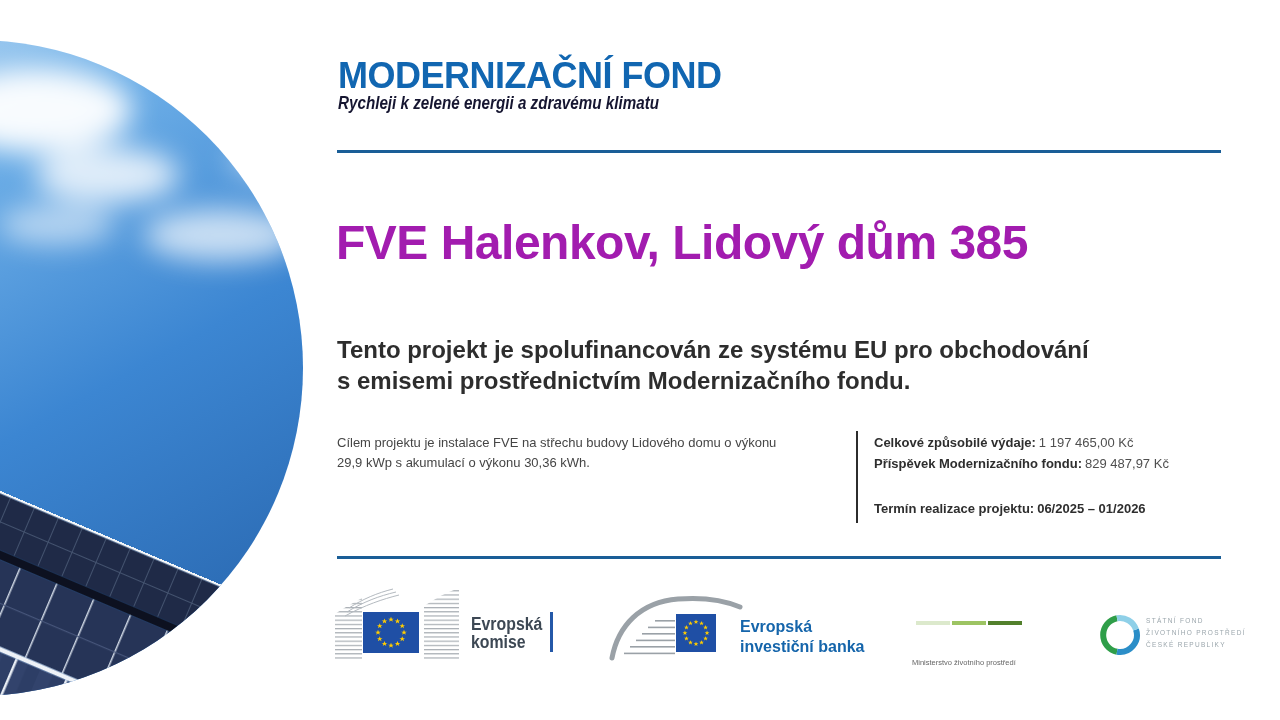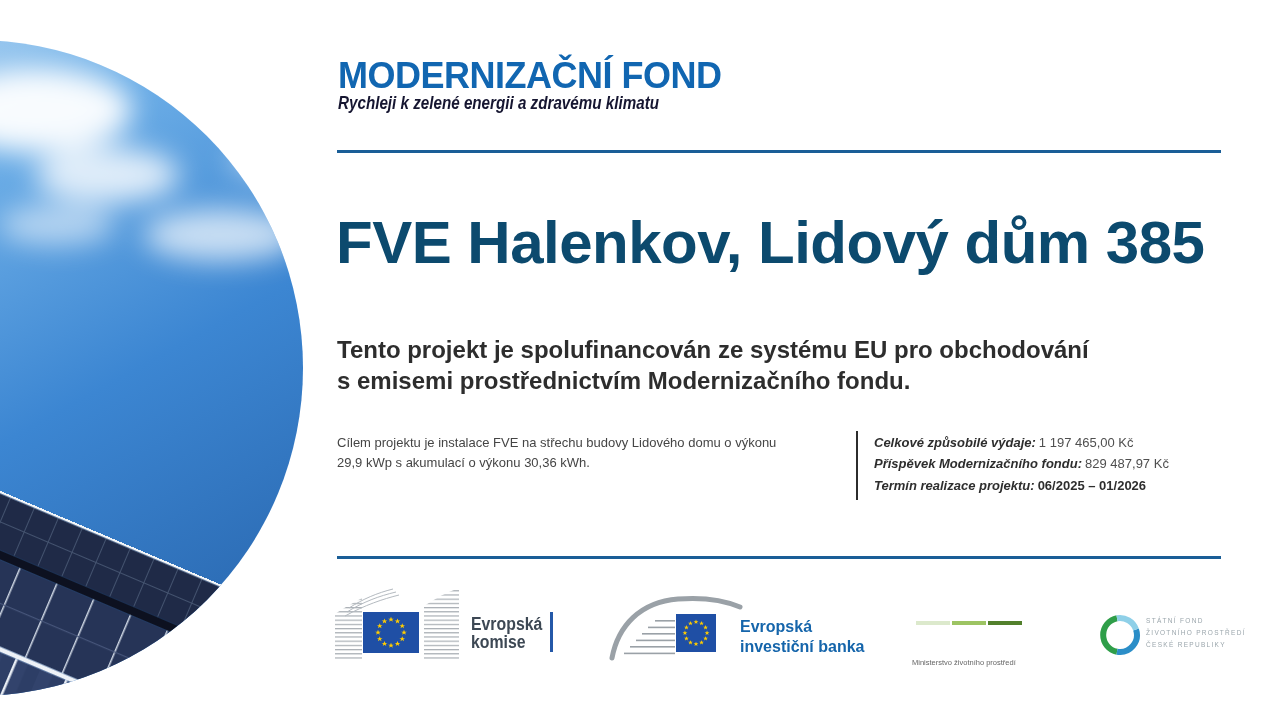--- a/index.html
+++ b/index.html
@@ -25,37 +25,37 @@
     line-height:21px;white-space:nowrap;font-style:italic;
   }
   .squeeze{display:inline-block;transform-origin:0 50%;}
   .sx80{transform:scaleX(0.80);}
   .sx88{transform:scaleX(0.88);}
 
   .rule{height:3px;background:#1a5e97;width:884px;left:337px;}
 
   
   .headline{
-    left:336px;top:213px;font-size:60px;font-weight:bold;color:#0c4a6e;
+    left:336px;top:213px;font-size:48px;font-weight:bold;color:#a21caf;
     letter-spacing:-0.5px;line-height:60px;white-space:nowrap;
   }
   .subhead{
     left:337px;top:334px;font-size:24px;font-weight:bold;color:#2d2d2d;line-height:31px;
   }
   .desc{
     left:337px;top:433px;font-size:13px;color:#454545;line-height:20px;width:480px;
   }
 
   
   .finance{
     left:856px;top:431px;width:330px;border-left:2px solid #2c2c2c;padding:1px 0 4px 16px;
     font-size:13px;line-height:21px;color:#4f4f4f;
   }
-  .finance b{color:#2e2e2e;margin-right:3px;font-style:italic;}
-  .fin-term{margin-top:1px;font-weight:bold;color:#2e2e2e;}
+  .finance b{color:#2e2e2e;margin-right:3px;}
+  .fin-term{margin-top:24px;font-weight:bold;color:#2e2e2e;}
   .fin-term b{margin-right:3px;}
 
   
   .logo-text-ec{
     left:471px;top:615px;font-size:18px;font-weight:600;color:#3d4854;line-height:18px;white-space:nowrap;
   }
   .ec-bar{left:550px;top:612px;width:3px;height:40px;background:#2458a8;}
   .logo-text-eib{
     left:740px;top:617px;font-size:16px;font-weight:600;color:#1565ab;line-height:20px;white-space:nowrap;
   }

